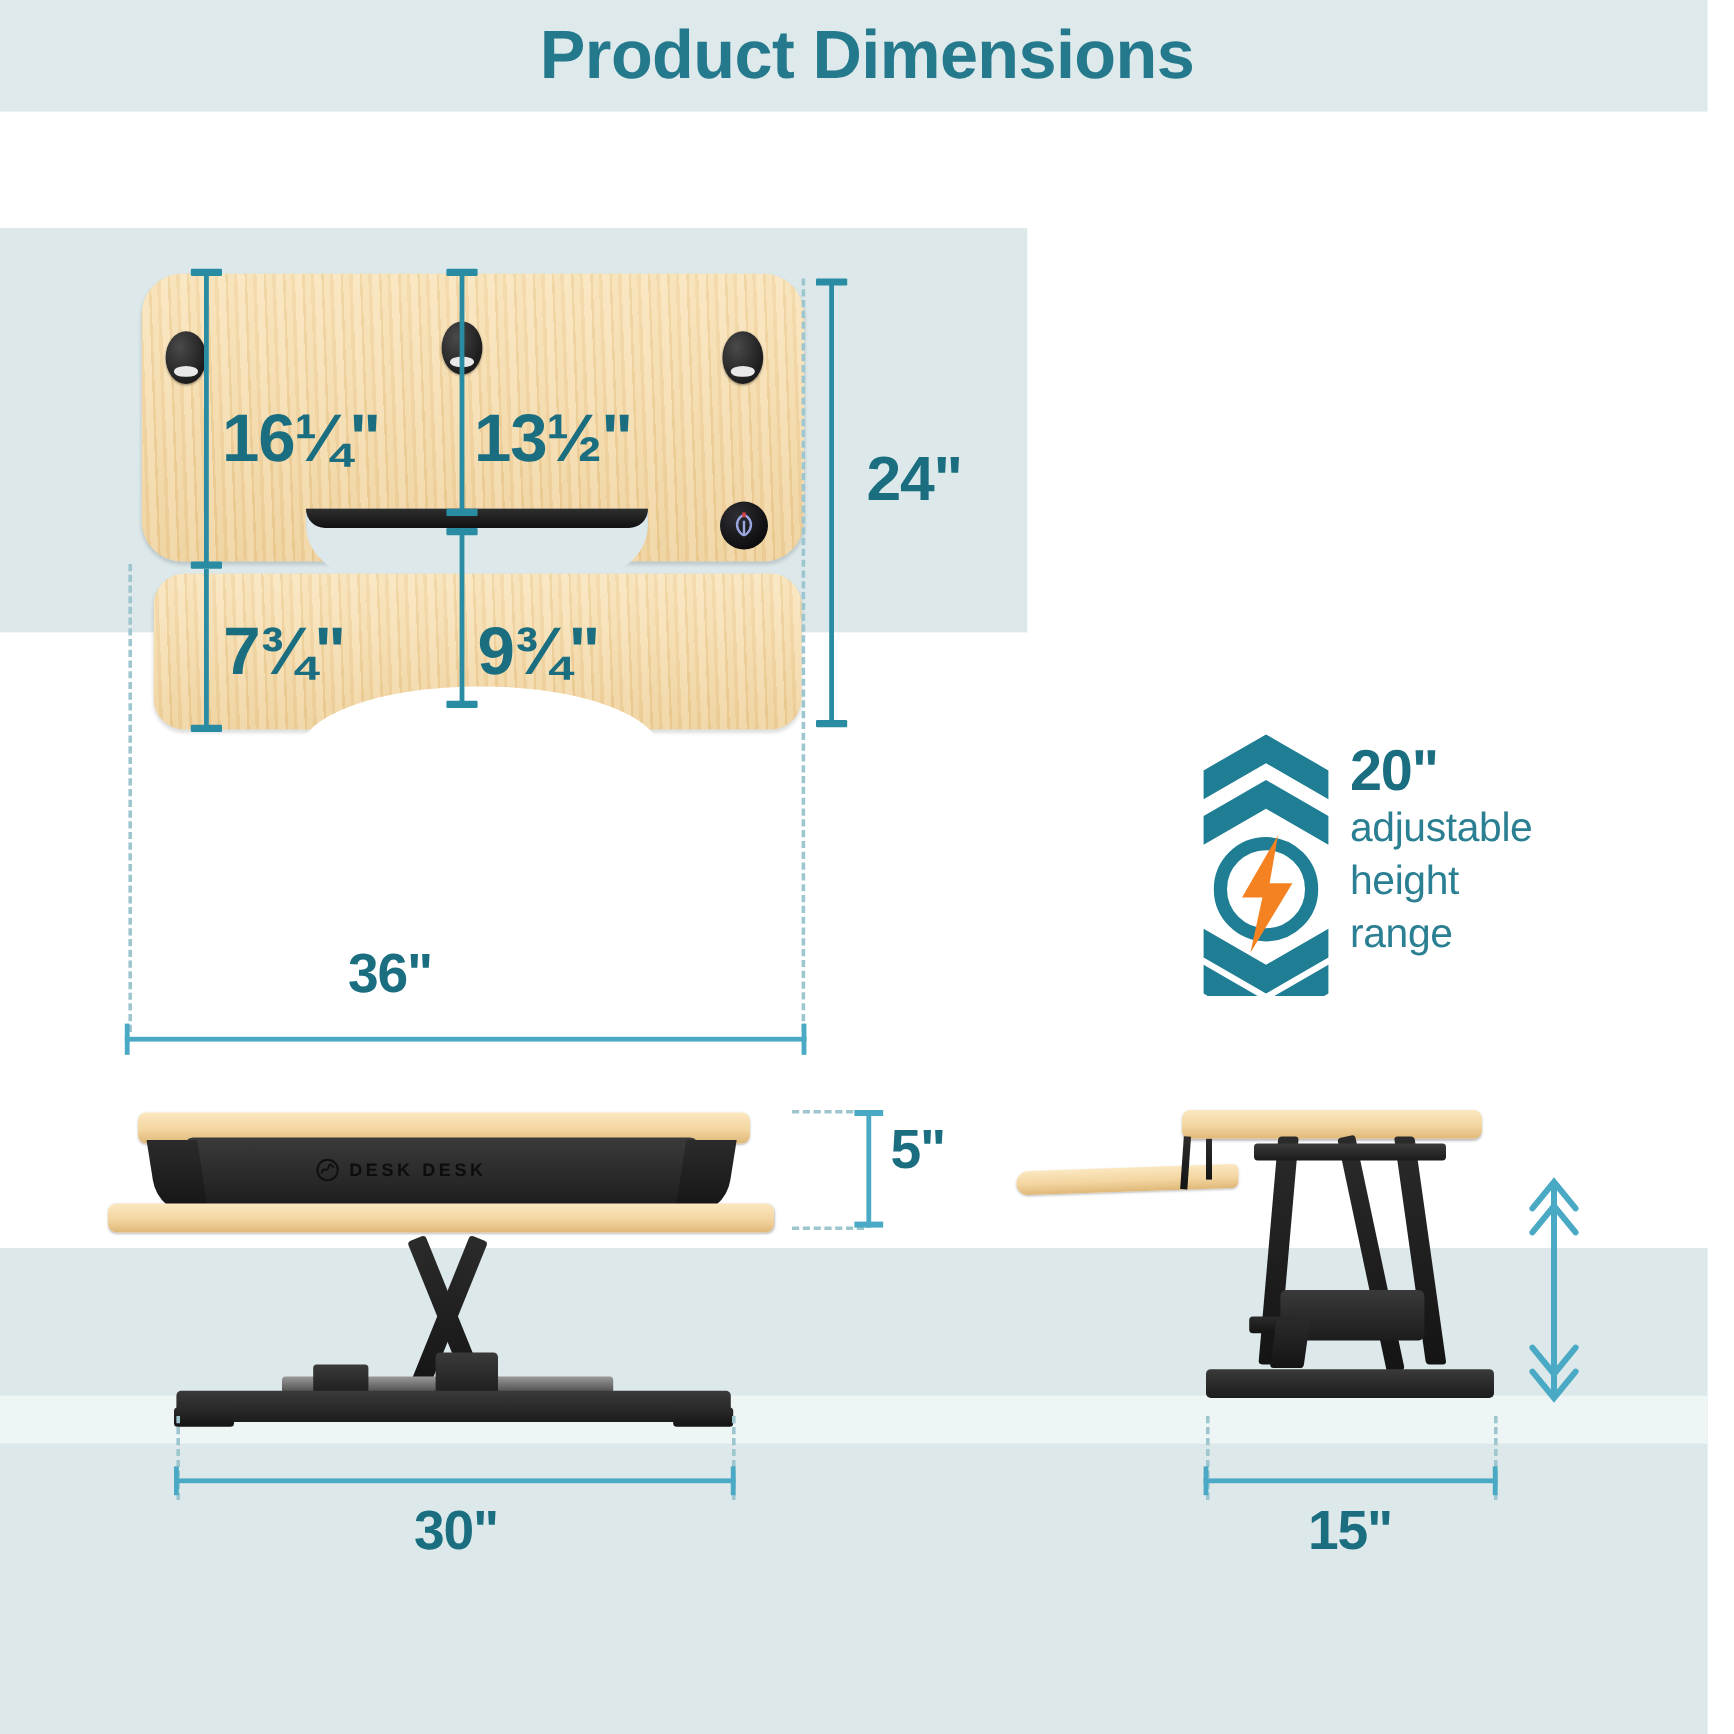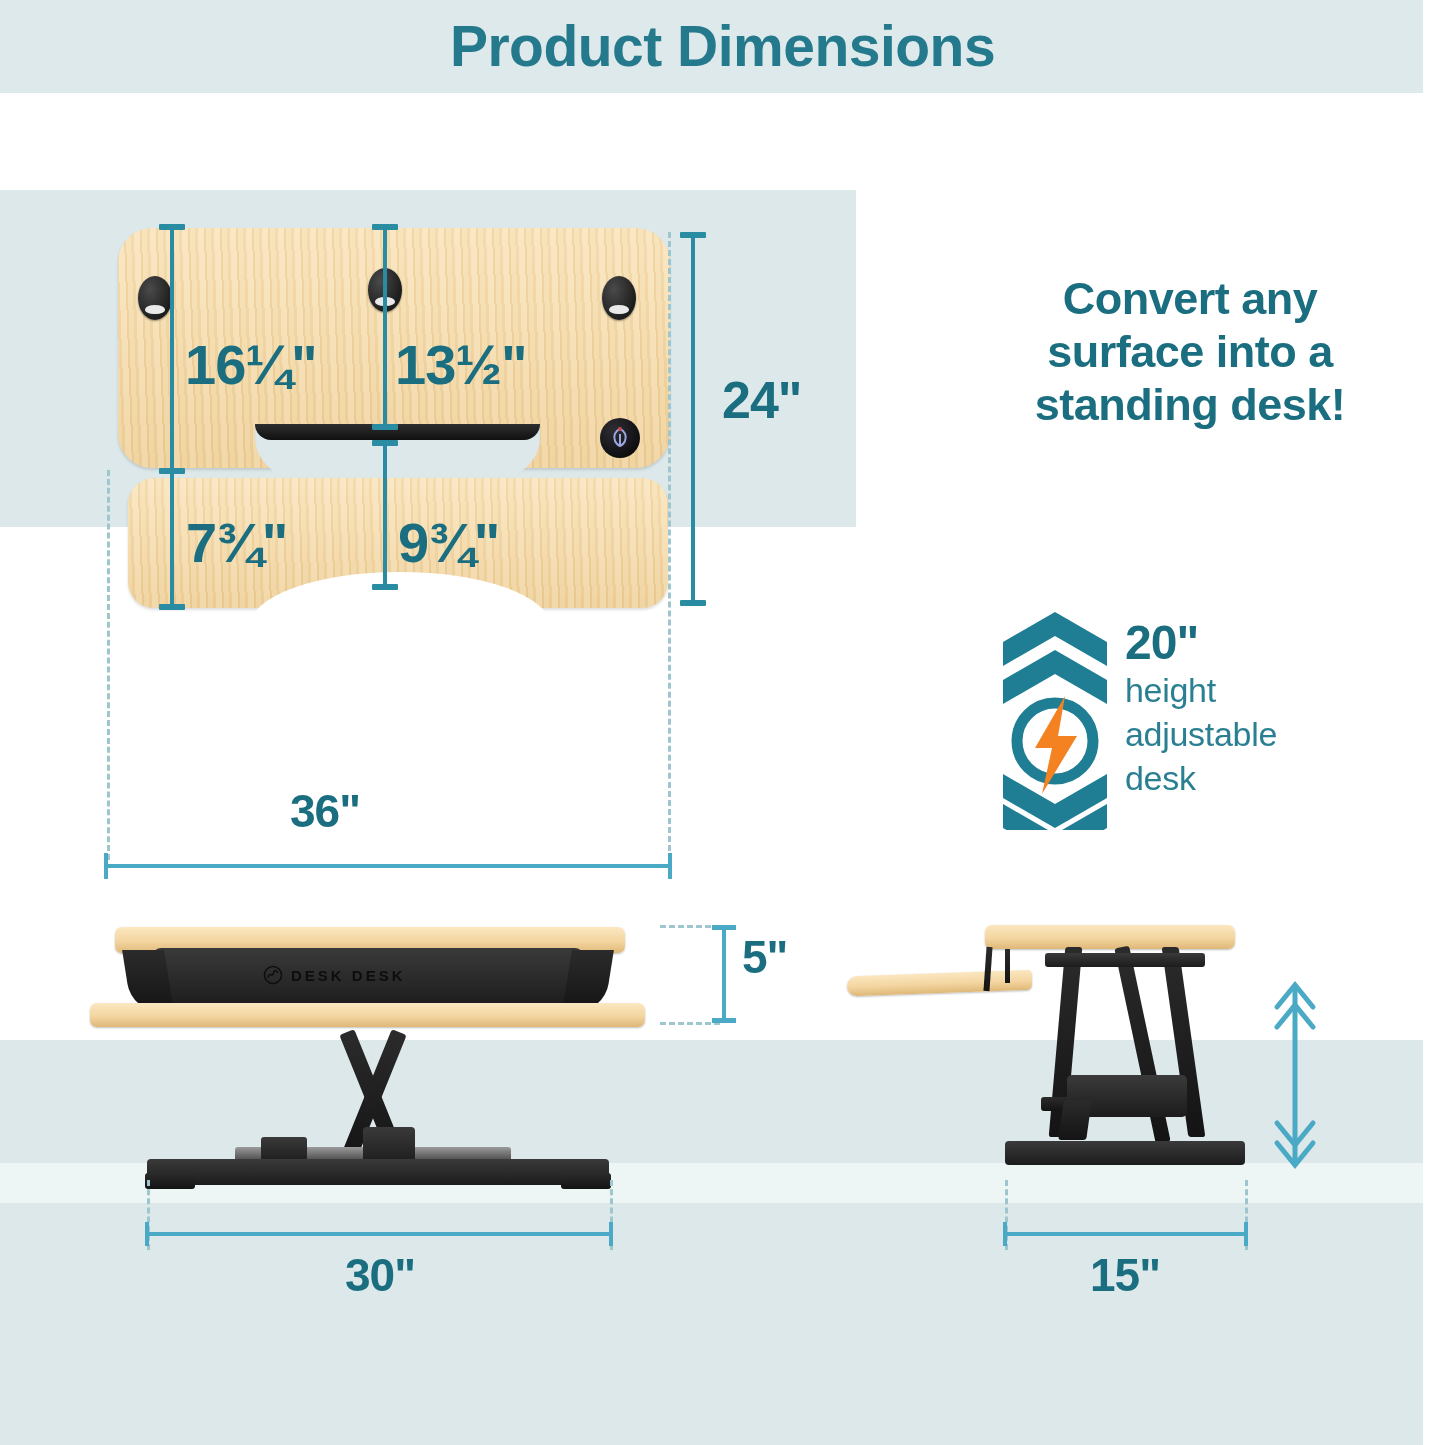--- a/index.html
+++ b/index.html
@@ -216,42 +216,41 @@
   <div class="vcap" style="left:680px;top:600px;"></div>
   <div class="dim lbl-24" style="position:absolute;">24"</div>
 
   <div class="dashv" style="left:107px;top:470px;height:390px;"></div>
   <div class="dashv" style="left:668px;top:232px;height:628px;"></div>
   <div class="hcap" style="left:104px;top:853px;height:26px;"></div>
   <div class="hline" style="left:104px;top:864px;width:568px;"></div>
   <div class="hcap" style="left:668px;top:853px;height:26px;"></div>
   <div class="dim lbl-36" style="position:absolute;">36"</div>
 
-  <div class="tagline">Convert any surface into a standing desk!</div>
 
   <div class="badge">
     <div class="badge-icon">
       <svg width="120" height="222" viewBox="0 0 120 222">
 
         <polygon points="8,34 60,4 112,34 112,58 60,28 8,58" fill="#1f7e94"></polygon>
         <polygon points="8,72 60,42 112,72 112,96 60,66 8,96" fill="#1f7e94"></polygon>
 
         <circle cx="60" cy="133" r="38" fill="none" stroke="#1f7e94" stroke-width="11"></circle>
 
         <polygon points="70,88 40,140 57,140 47,186 82,128 63,128" fill="#f58220"></polygon>
 
         <polygon points="8,166 60,196 112,166 112,190 60,220 8,190" fill="#1f7e94"></polygon>
         <polygon points="8,196 60,226 112,196 112,220 60,250 8,220" fill="#1f7e94"></polygon>
       </svg>
     </div>
     <div class="badge-text">
       <div class="badge-value">20"</div>
+      <div class="badge-sub">adjustable</div>
       <div class="badge-sub">height</div>
-      <div class="badge-sub">adjustable</div>
-      <div class="badge-sub">desk</div>
+      <div class="badge-sub">range</div>
     </div>
   </div>
 
   <div class="frontview">
 
     <div class="wood-bar" style="position:absolute;left:30px;top:12px;width:510px;height:26px;"></div>
 
     <div class="blk" style="position:absolute;left:68px;top:33px;width:430px;height:60px;border-radius:8px 8px 22px 22px;"></div>
     <div class="blk2" style="position:absolute;left:42px;top:35px;width:42px;height:62px;border-radius:0 0 0 28px;transform:skewX(9deg);"></div>
     <div class="blk2" style="position:absolute;left:482px;top:35px;width:42px;height:62px;border-radius:0 0 28px 0;transform:skewX(-9deg);"></div>

